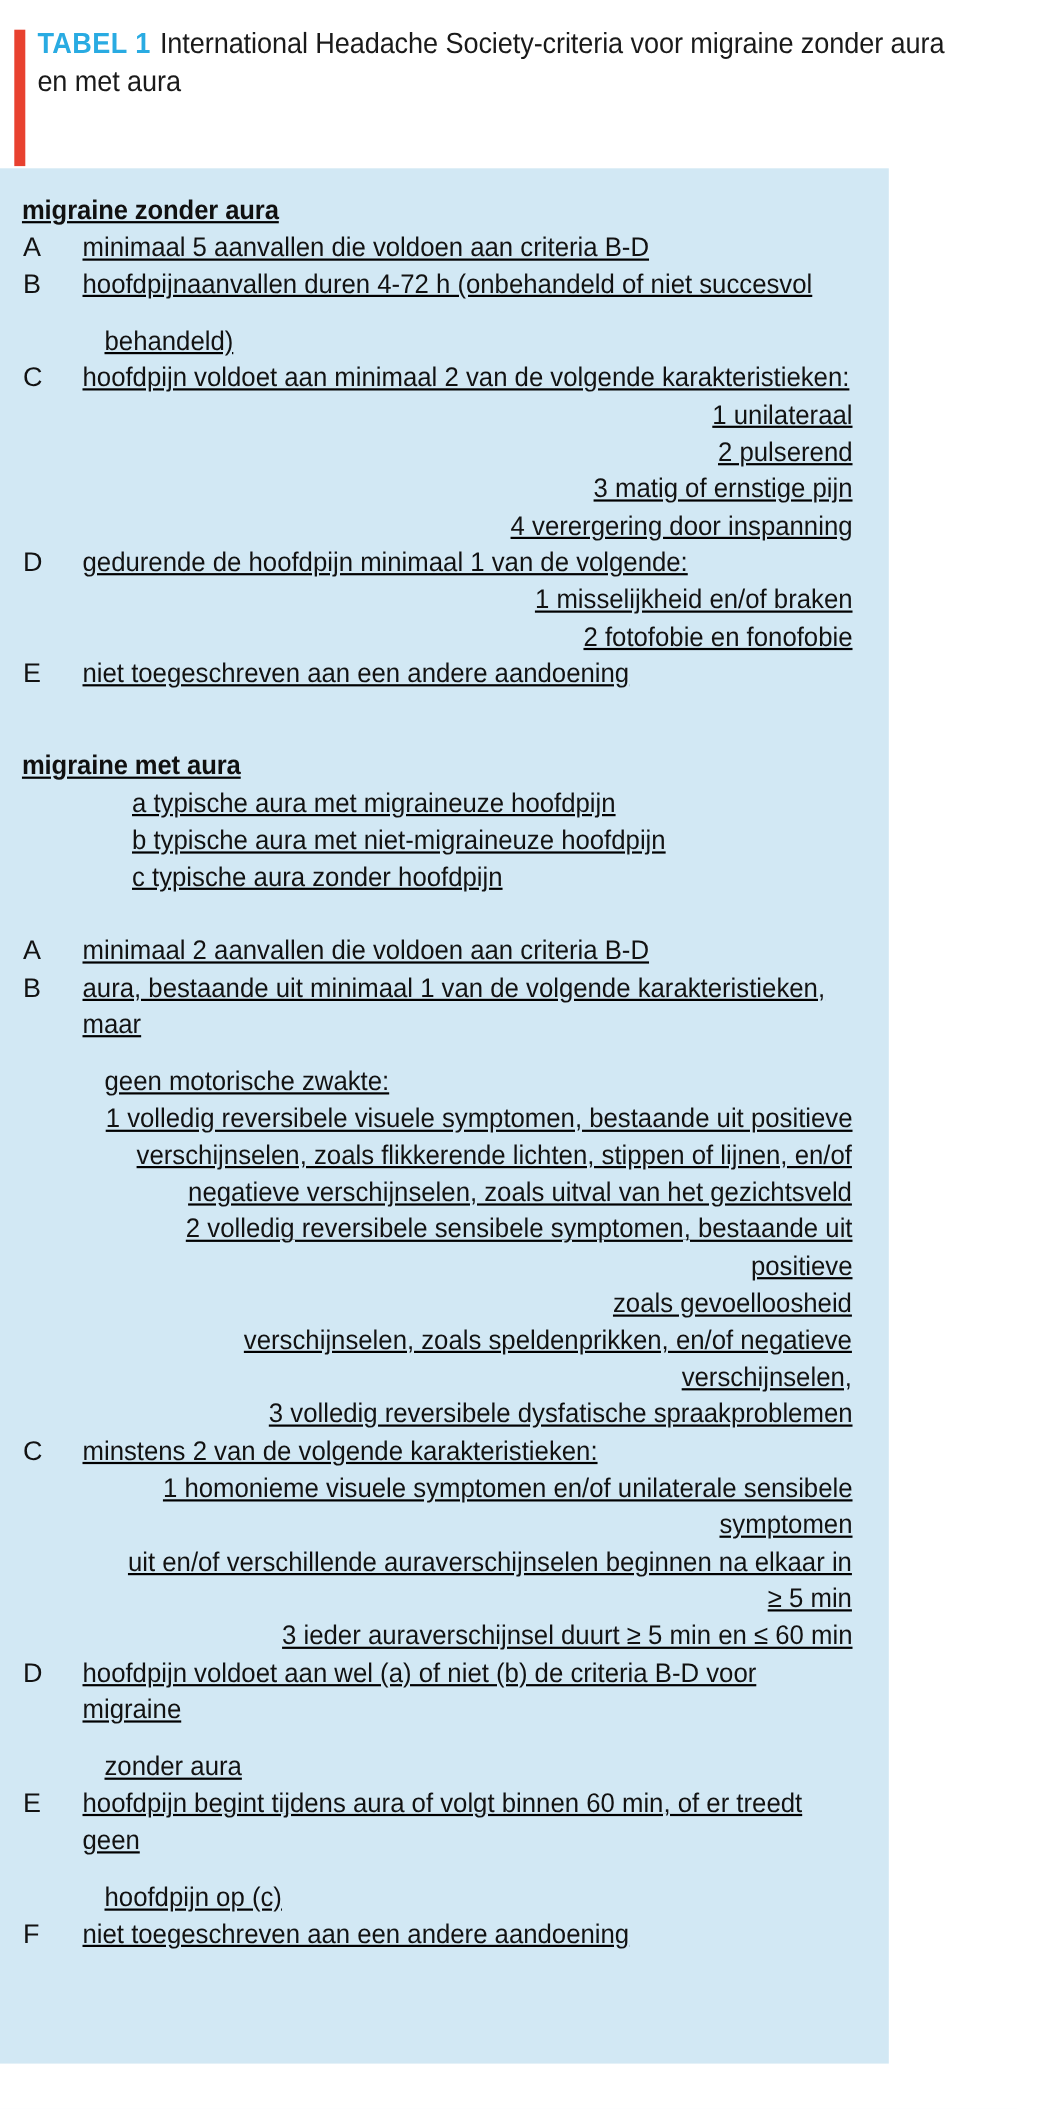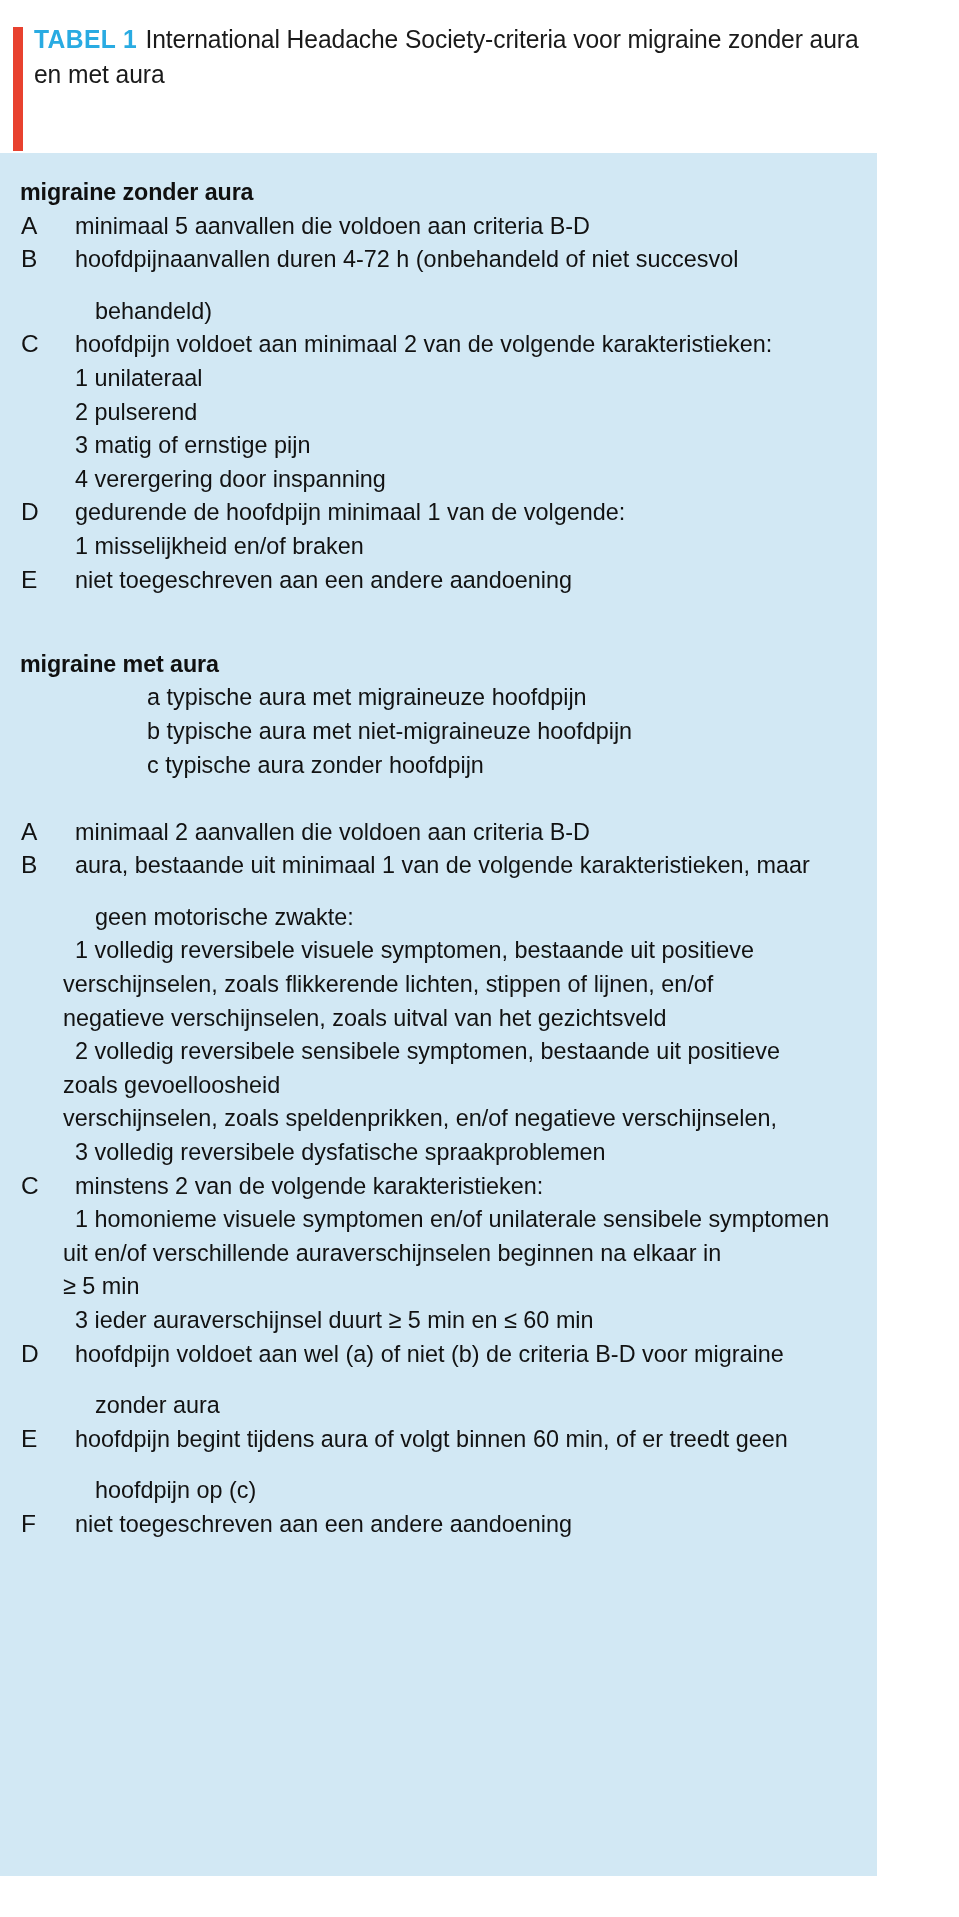--- a/index.html
+++ b/index.html
@@ -62,23 +62,24 @@
   .header-title {
     font-weight: normal;
     color: #1a1a1a;
   }
 
   
   .fig-body {
     position: absolute;
     left: 0;
     top: 153px;
-    width: 877px;
+    width: 808px;
     height: 1723px;
     background: #d2e8f4;
+    text-decoration: underline;
   }
 
   .body-inner {
     position: relative;
     padding: 22px 0 0 0;
     font-family: "Liberation Sans Narrow", "Liberation Sans", "DejaVu Sans Condensed", sans-serif;
     font-size: 24.5px;
     line-height: 33.6px;
     color: #121212;
   }
@@ -116,39 +117,39 @@
   .crit-cont {
     padding-left: 95px;
     margin-top: 18px;
   }
   .crit-cont .crit-text { display: block; }
 
   
   .sub-row {
     position: relative;
     padding-left: 75px;
+    text-align: right;
   }
   .sub-row .sub-text {
     display: block;
     transform: scaleX(0.955);
     transform-origin: left center;
   }
   
   .sub-cont {
     padding-left: 63px;
   }
 
   .spacer-line { height: 33.6px; }
   .spacer-half { height: 17px; }
 
   
   .abc-row {
     position: relative;
     padding-left: 120px;
-    margin-left: 27px;
   }
   .abc-row .abc-text {
     display: block;
     transform: scaleX(0.955);
     transform-origin: left center;
   }
 </style>
 </head>
 <body>
 
@@ -191,20 +192,23 @@
         <div class="sub-row">
           <span class="sub-text">4 verergering door inspanning</span>
         </div>
         <div class="crit-row">
           <span class="crit-letter">D</span>
           <span class="crit-text">gedurende de hoofdpijn minimaal 1 van de volgende:</span>
         </div>
         <div class="sub-row">
           <span class="sub-text">1 misselijkheid en/of braken</span>
         </div>
+        <div class="sub-row">
+          <span class="sub-text">2 fotofobie en fonofobie</span>
+        </div>
         <div class="crit-row">
           <span class="crit-letter">E</span>
           <span class="crit-text">niet toegeschreven aan een andere aandoening</span>
         </div>
         <div class="spacer-line"></div>
         <div class="spacer-half"></div>
         <div class="sec-title">migraine met aura</div>
         <div class="abc-row">
           <span class="abc-text">a typische aura met migraineuze hoofdpijn</span>
         </div>

